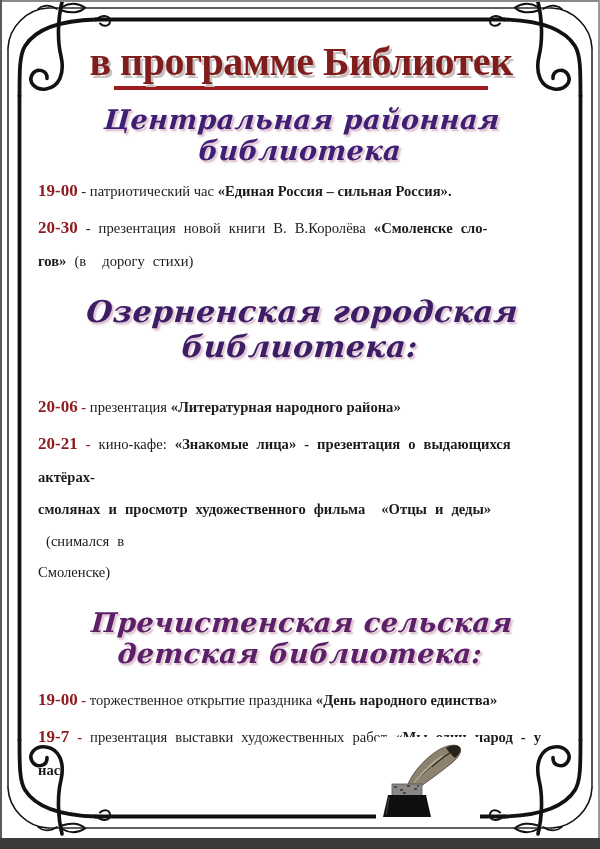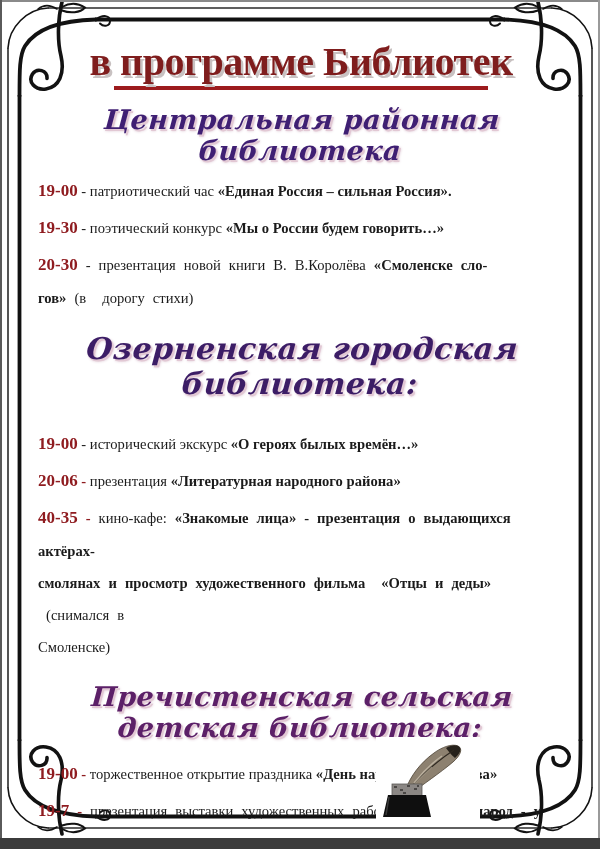--- a/index.html
+++ b/index.html
@@ -84,26 +84,24 @@
   <use href="#corner" transform="translate(0,836) scale(1,-1)"></use>
   <use href="#corner" transform="translate(600,836) scale(-1,-1)"></use>
 </svg>
 
 <div class="content">
   <h1 class="page-title">в программе Библиотек</h1>
   <div class="title-underline"></div>
   <div id="sections">
       <div class="section-heading heading-0" style="color: rgb(63, 31, 115);">Центральная районная библиотека</div>
       <p class="event"><span class="time">19-00</span><span class="sep"> -</span><span>  патриотический час </span><span class="b">«Единая Россия – сильная Россия».</span></p>
-      <p class="event"><span class="time">19-30</span><span class="sep"> -</span><span> поэтический конкурс </span><span class="b">«Мы о России будем говорить…»</span></p>
       <p class="event spread"><span class="time">20-30</span><span class="sep"> -</span><span> презентация новой книги В. В.Королёва </span><span class="b">«Смоленске сло-</span><br><span class="b">гов»</span><span> (в &nbsp;дорогу стихи)</span></p>
       <div class="section-heading heading-1" style="color: rgb(60, 29, 102);">Озерненская городская библиотека:</div>
-      <p class="event"><span class="time">19-00</span><span class="sep"> -</span><span> исторический экскурс </span><span class="b">«О героях былых времён…»</span></p>
       <p class="event"><span class="time">20-06</span><span class="sep sep-red"> -</span><span> презентация </span><span class="b">«Литературная народного района»</span></p>
-      <p class="event spread"><span class="time">40-35</span><span class="sep sep-red"> -</span><span> кино-кафе: </span><span class="b">«Знакомые лица» - презентация о выдающихся актёрах-</span><br><span class="b">смолянах и просмотр художественного фильма &nbsp;«Отцы и деды»</span><span> &nbsp;(снимался в</span><br><span>Смоленске)</span></p>
+      <p class="event spread"><span class="time">20-21</span><span class="sep sep-red"> -</span><span> кино-кафе: </span><span class="b">«Знакомые лица» - презентация о выдающихся актёрах-</span><br><span class="b">смолянах и просмотр художественного фильма &nbsp;«Отцы и деды»</span><span> &nbsp;(снимался в</span><br><span>Смоленске)</span></p>
       <div class="section-heading heading-2" style="color: rgb(92, 32, 104);">Пречистенская сельская детская библиотека:</div>
       <p class="event"><span class="time">19-00</span><span class="sep sep-red"> -</span><span> торжественное открытие праздника </span><span class="b">«День народного единства»</span></p>
       <p class="event spread"><span class="time">19-7</span><span class="sep sep-red"> -</span><span> презентация выставки художественных работ </span><span class="b">«Мы один народ - у нас</span><br></p>
     </div>
 </div>
 
 <svg class="quill-svg" width="112" height="88" viewBox="0 0 112 88">
   <rect x="0" y="0" width="104" height="84" fill="#ffffff"></rect>
 
   <path d="M30,52 C34,40 44,26 58,16 C66,10 76,6.5 82,9 C87,11.5 85,18 77,25 C64,36 46,48 36,56 Z" fill="#8d8170" stroke="#4d4335" stroke-width="0.8"></path>

